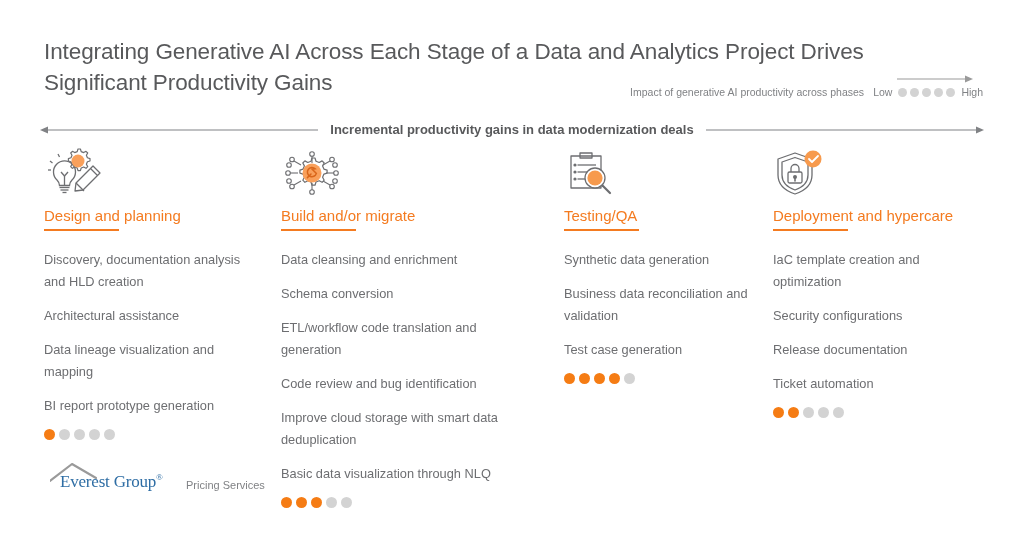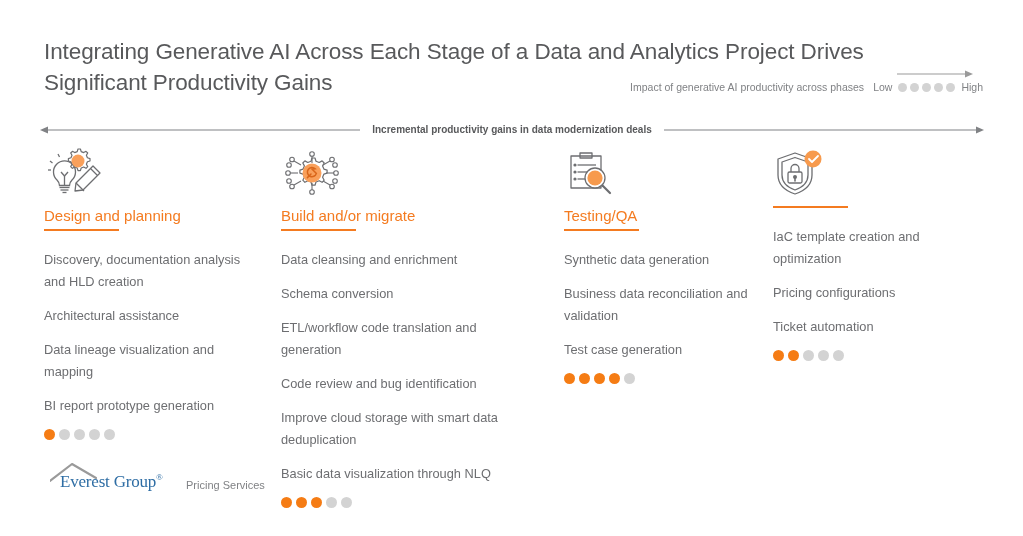--- a/index.html
+++ b/index.html
@@ -33,21 +33,21 @@
     font-weight: 400;
     letter-spacing: -0.1px;
   }
 
   
   .legend {
     position: absolute;
     right: 40px;
     top: 76px;
     display: flex;
-    align-items: center;
+    align-items: flex-end;
     height: 22px;
   }
   .legend-caption {
     font-size: 10.5px;
     color: #808285;
     white-space: nowrap;
     margin-right: 9px;
   }
   .legend-scale {
     position: relative;
@@ -94,21 +94,21 @@
     left: 0;
     top: 0;
     width: 100%;
     height: 20px;
   }
   .span-label {
     position: relative;
     margin: 0 auto;
     background: #ffffff;
     padding: 0 12px;
-    font-size: 10px;
+    font-size: 13px;
     font-weight: bold;
     color: #58595b;
     white-space: nowrap;
     z-index: 2;
     line-height: 20px;
   }
 
   
   .columns {
     position: absolute;
@@ -398,24 +398,26 @@
             <rect x="15" y="24" width="14" height="11" rx="1.5"></rect>
             <path d="M18 24 v-3.5 a4 4 0 0 1 8 0 V24"></path>
           </g>
           <circle cx="22" cy="29" r="2" fill="#6d6e71"></circle>
           <line x1="22" y1="30" x2="22" y2="33" stroke="#6d6e71" stroke-width="1.6" stroke-linecap="round"></line>
 
           <circle cx="40" cy="11" r="8.5" fill="#f79a4d"></circle>
           <path d="M36 11 l3 3 6 -6" fill="none" stroke="#ffffff" stroke-width="1.8" stroke-linecap="round" stroke-linejoin="round"></path>
         </svg>
       </div>
+      <div class="col-heading">Deployment and hypercare</div>
       <div class="heading-rule"></div>
       <ul class="col-list">
         <li>IaC template creation and optimization</li>
-        <li>Pricing configurations</li>
+        <li>Security configurations</li>
+        <li>Release documentation</li>
         <li>Ticket automation</li>
       </ul>
       <div class="rating">
         <span class="dot on"></span>
         <span class="dot on"></span>
         <span class="dot"></span>
         <span class="dot"></span>
         <span class="dot"></span>
       </div>
     </div>

